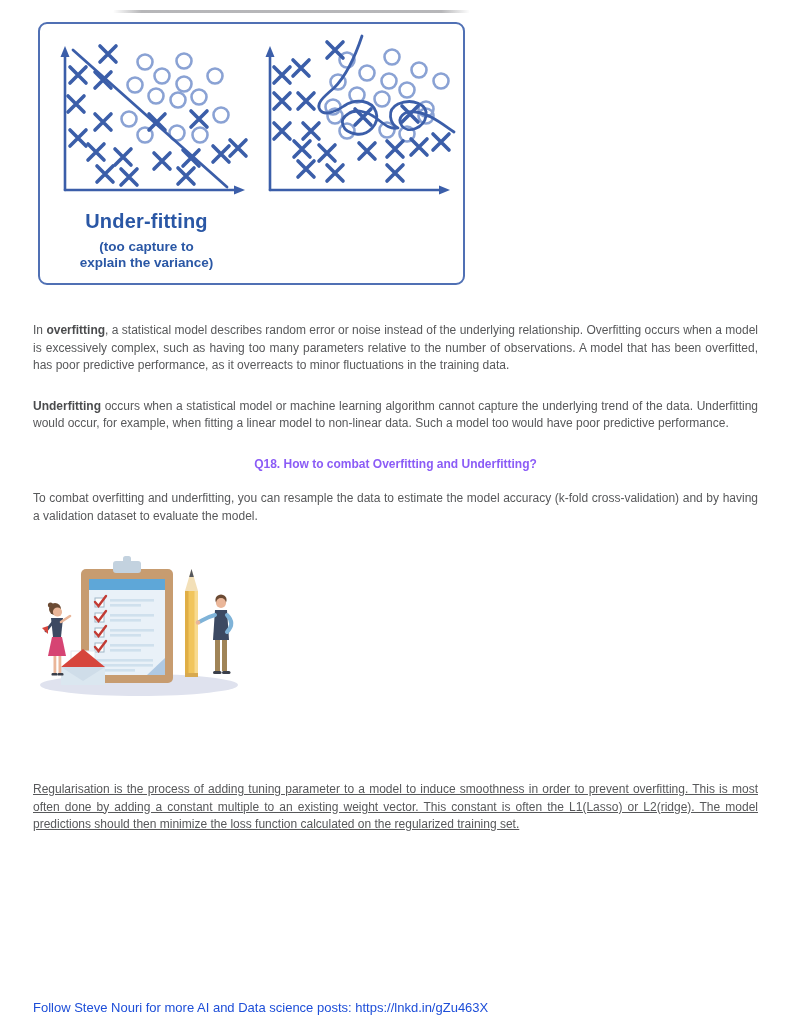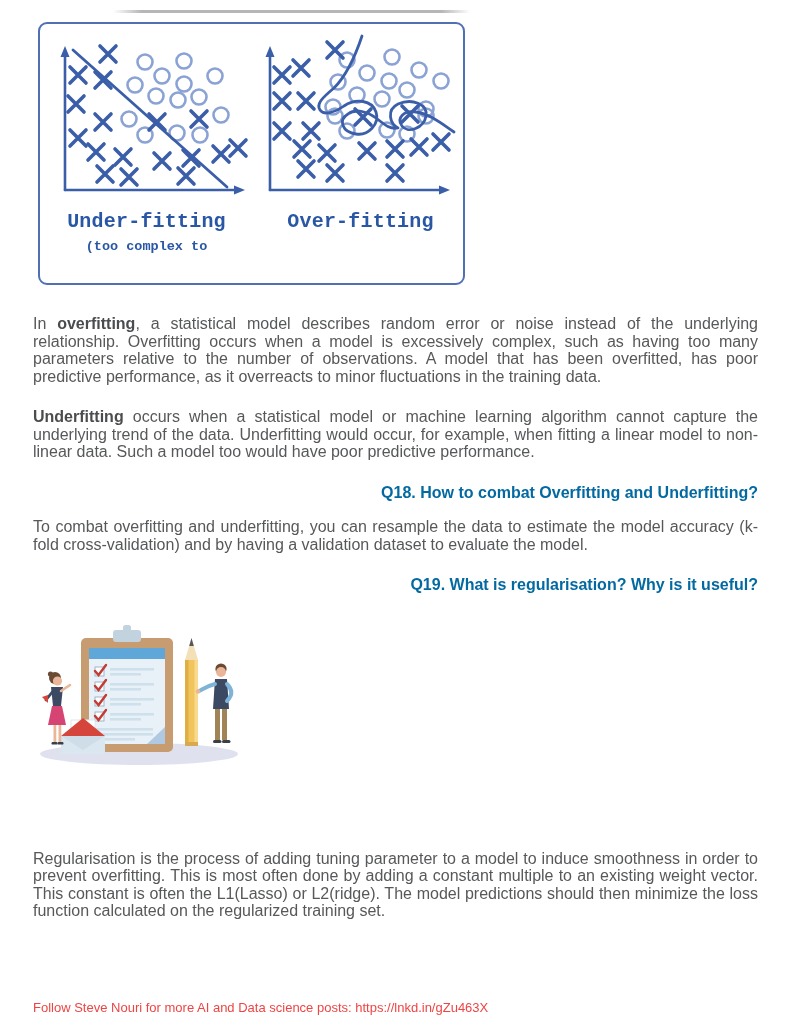--- a/index.html
+++ b/index.html
@@ -8,48 +8,48 @@
     font-family:"Liberation Sans",sans-serif;overflow:hidden;
   }
   .scan-artifact{
     position:absolute;left:113px;top:10px;width:357px;height:3px;
     background:linear-gradient(90deg,rgba(95,95,100,0) 0%,rgba(95,95,100,.45) 8%,rgba(95,95,100,.45) 92%,rgba(95,95,100,0) 100%);
     border-radius:2px;
   }
   
   .figure-box{
     position:absolute;left:38px;top:22px;width:427px;height:263px;
-    border:2px solid #5070b4;border-radius:9px;box-sizing:border-box;background:#fff;font-family:Liberation Mono, monospace;
+    border:2px solid #5070b4;border-radius:9px;box-sizing:border-box;background:#fff;
   }
   .plot{position:absolute;top:16px;width:200px;height:160px;overflow:visible;}
   #plot-under{left:11px;}
   #plot-over{left:216px;}
   .axis{stroke:#3b5ea9;stroke-width:2.6;stroke-linecap:round;}
   .axis-arrow{fill:#3b5ea9;}
   .xmarks path{stroke:#3b5ea9;stroke-width:3.6;fill:none;stroke-linecap:round;}
   .omarks circle{stroke:#8aa2d4;stroke-width:2.6;fill:none;}
   .boundary-g line,.boundary-g path{stroke:#3b5ea9;stroke-width:2.8;fill:none;stroke-linecap:round;stroke-linejoin:round;}
   .plot-col{position:absolute;top:186px;width:213px;text-align:center;color:#2a57a5;}
   .plot-col.left{left:0;}
   .plot-col.right{left:214px;}
   .plot-title{font-size:20px;font-weight:bold;letter-spacing:.2px;}
   .plot-caption{font-size:13.5px;font-weight:bold;line-height:15.5px;margin-top:6px;}
   
-  .flow{position:absolute;left:33px;top:315px;width:725px;color:#57585a;
-        font-size:16px;line-height:17.5px;text-align:justify;}
+  .flow{position:absolute;left:33px;top:322px;width:725px;color:#57585a;
+        font-size:12px;line-height:17.5px;text-align:justify;}
   .flow p{margin:0 0 23px 0;}
   .flow p.tight{}
   .flow b{color:#4b4c4e;}
-  .q-heading{font-weight:bold;color:#0369a1;text-align:right;margin:0 0 17px 0;}
+  .q-heading{font-weight:bold;color:#8b5cf6;text-align:center;margin:0 0 17px 0;}
   .q-heading.gap{margin-bottom:23px;}
   
   .illustration{height:150px;margin:30px 0 76px 2px;width:212px;}
   .illustration svg{width:212px;height:150px;overflow:visible;}
   
-  .footer{position:absolute;left:33px;top:1000px;font-size:13px;color:#ef4444;
+  .footer{position:absolute;left:33px;top:1000px;font-size:13px;color:#1d4ed8;
           font-family:"Liberation Sans",sans-serif;}
 </style>
 </head>
 <body>
 
 <div class="scan-artifact"></div>
 
 <div class="figure-box">
 
   <svg id="plot-under" class="plot" viewBox="0 0 200 160">
@@ -146,39 +146,38 @@
         <path d="M131 125 L147 141 M147 125 L131 141"></path>
       </g>
     <g class="boundary-g">
         <path d="M 106 -4 C 100 14 92 34 78 48 C 66 58 60 64 64 70 C 68 76 80 72 88 66 C 100 58 116 60 120 72 C 124 84 112 96 100 94 C 86 92 82 80 92 74 C 100 68 112 72 120 78 C 128 84 134 90 142 88 C 134 84 130 70 142 64 C 156 58 172 64 170 76 C 168 88 152 94 146 86 C 140 78 148 70 160 72 C 174 74 186 84 198 92"></path>
       </g>
   </svg>
 
   <div class="plot-col left">
     <div class="plot-title">Under-fitting</div>
     <div class="plot-caption">
-      <div>(too complex to</div>
+      <div>(too capture to</div>
+      <div>explain the variance)</div>
     </div>
   </div>
   <div class="plot-col right">
-    <div class="plot-title">Over-fitting</div>
   </div>
 </div>
 
 <div class="flow">
 
   <p><span>In </span><b>overfitting</b><span>, a statistical model describes random error or noise instead of the underlying relationship. Overfitting occurs when a model is excessively complex, such as having too many parameters relative to the number of observations. A model that has been overfitted, has poor predictive performance, as it overreacts to minor fluctuations in the training data.</span></p>
 
   <p class="tight"><b>Underfitting</b><span> occurs when a statistical model or machine learning algorithm cannot capture the underlying trend of the data. Underfitting would occur, for example, when fitting a linear model to non-linear data. Such a model too would have poor predictive performance.</span></p>
 
   <div class="q-heading">Q18. How to combat Overfitting and Underfitting?</div>
 
   <p>To combat overfitting and underfitting, you can resample the data to estimate the model accuracy (k-fold cross-validation) and by having a validation dataset to evaluate the model.</p>
 
-  <div class="q-heading gap">Q19. What is regularisation? Why is it useful?</div>
 
   <div class="illustration">
     <svg viewBox="0 0 212 150">
       <ellipse cx="104" cy="130" rx="99" ry="11" fill="#dfe2ee"></ellipse>
 
       <g>
         <rect x="46" y="14" width="92" height="114" rx="5" fill="#c79c70"></rect>
         <rect x="78" y="6" width="28" height="12" rx="3" fill="#c3d2df"></rect>
         <rect x="88" y="1" width="8" height="7" rx="2.5" fill="#c3d2df"></rect>
         <rect x="54" y="24" width="76" height="96" fill="#e9f1f8"></rect>
@@ -257,17 +256,17 @@
         <circle cx="163" cy="67.5" r="2.3" fill="#eab699"></circle>
         <path d="M192 60 C 198 66 197 72 192 77" stroke="#7fb3d8" stroke-width="4" stroke-linecap="round" fill="none"></path>
         <rect x="180" y="85" width="5" height="31" fill="#a08457"></rect>
         <rect x="187" y="85" width="5" height="31" fill="#a08457"></rect>
         <rect x="178" y="116" width="8.5" height="3" rx="1.5" fill="#3a3f4a"></rect>
         <rect x="187" y="116" width="8.5" height="3" rx="1.5" fill="#3a3f4a"></rect>
       </g>
     </svg>
   </div>
 
-  <p style="">Regularisation is the process of adding tuning parameter to a model to induce smoothness in order to prevent overfitting. This is most often done by adding a constant multiple to an existing weight vector. This constant is often the L1(Lasso) or L2(ridge). The model predictions should then minimize the loss function calculated on the regularized training set.</p>
+  <p style="text-decoration:underline;">Regularisation is the process of adding tuning parameter to a model to induce smoothness in order to prevent overfitting. This is most often done by adding a constant multiple to an existing weight vector. This constant is often the L1(Lasso) or L2(ridge). The model predictions should then minimize the loss function calculated on the regularized training set.</p>
 
 </div>
 
 <div class="footer"><span>Follow Steve Nouri for more AI and Data science posts: </span><span>https://lnkd.in/gZu463X</span></div>
 
 </body></html>

